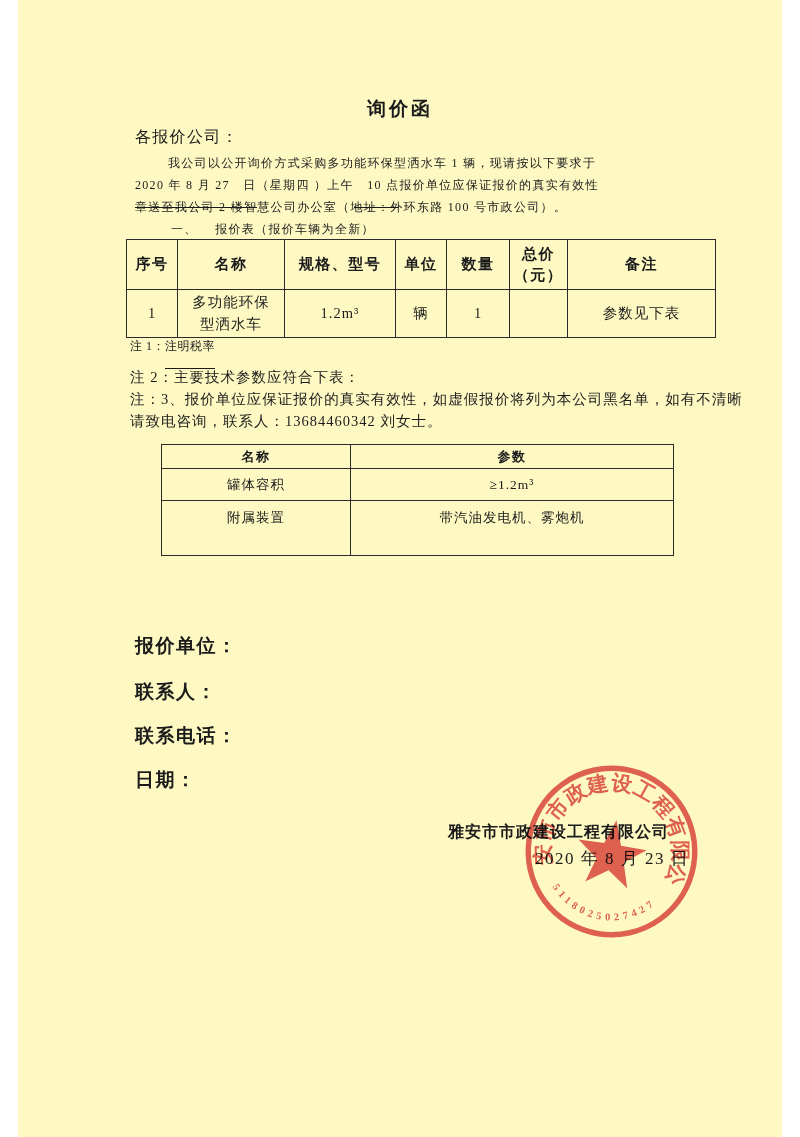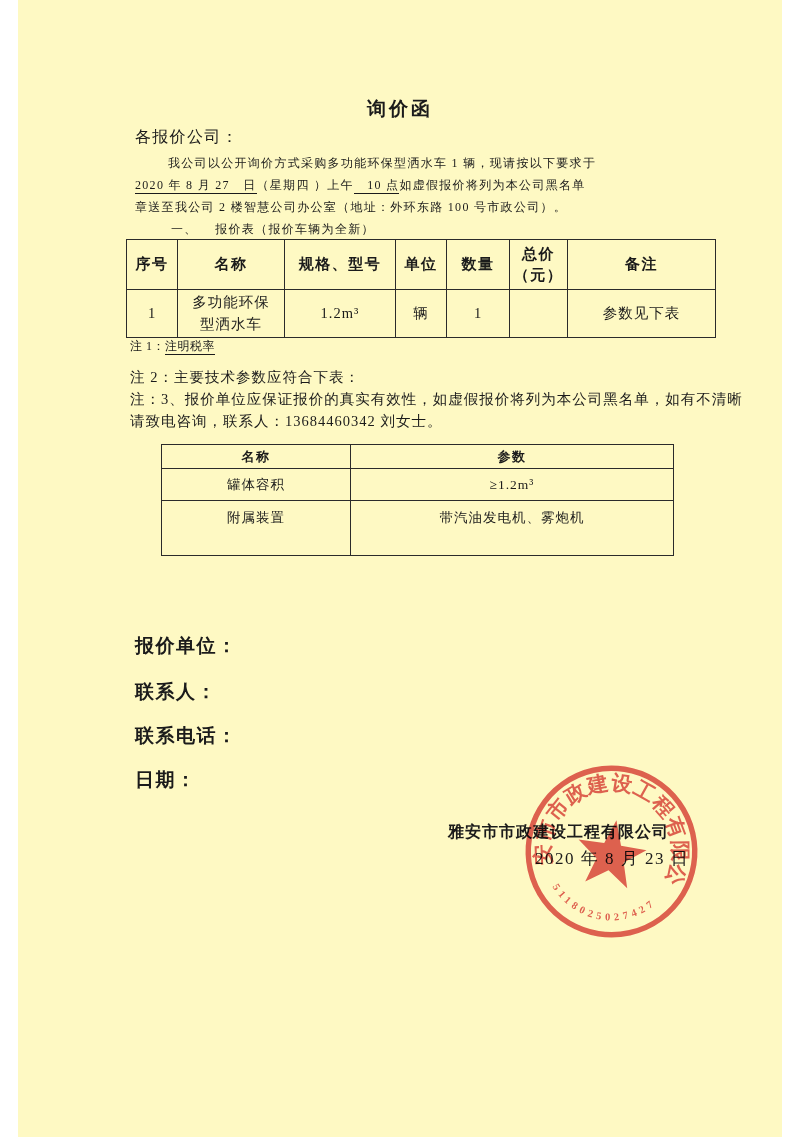--- a/index.html
+++ b/index.html
@@ -11,21 +11,21 @@
   .doc-title {
     position:absolute; top:96px; left:0; width:100%; text-align:center;
     font-size:19px; font-weight:700; letter-spacing:3px;
   }
   .line { position:absolute; white-space:nowrap; font-size:12px; letter-spacing:1.3px; }
   .salutation { top:127px; left:117px; font-size:16px; }
   .l1 { top:155px; left:150px; }
   .l2 { top:177px; left:117px; }
   .l3 { top:199px; left:117px; }
   .sec { top:221px; left:153px; }
-  .u { border-bottom:1.5px solid #1b1b1b; padding-bottom:1px; }
+  .u { border-bottom:1.5px solid #1b1b1b; padding-bottom:15px; }
 
   table { border-collapse:collapse; position:absolute; table-layout:fixed; background:transparent;border-radius:32px; }
   th,td { border:1.5px solid #2b2b2b; text-align:center; vertical-align:middle; padding:0 2px; }
 
   .t1 { left:108px; top:239px; width:589px; }
   .t1 th { font-weight:700; font-size:15px; height:49px; letter-spacing:1.5px; }
   .t1 td { height:47px; font-size:14.5px; letter-spacing:1px; }
   .wrap5 { display:inline-block; width:84px; line-height:1.5; }
   .th-2line span { display:block; line-height:1.35; }
 
@@ -58,21 +58,21 @@
 <body>
 
 <div class="page">
 
   <div class="doc-title">询价函</div>
 
   <div class="line salutation">各报价公司：</div>
 
   <div class="line l1">我公司以公开询价方式采购多功能环保型洒水车 1 辆，现请按以下要求于</div>
 
-  <div class="line l2"><span class="u">2020 年 8 月 27　日</span><span>（星期四 ）上午</span><span class="u">　10 点</span><span>如虚假报价将列为本公司黑名单</span></div>
+  <div class="line l2"><span class="u">2020 年 8 月 27　日</span><span>（星期四 ）上午</span><span class="u">　10 点</span><span>报价单位应保证报价的真实有效性</span></div>
 
   <div class="line l3">章送至我公司 2 楼智慧公司办公室（地址：外环东路 100 号市政公司）。</div>
 
   <div class="line sec">一、　 报价表（报价车辆为全新）</div>
 
   <table class="t1">
     <colgroup>
       <col style="width:51px">
         <col style="width:107px">
         <col style="width:111px">

